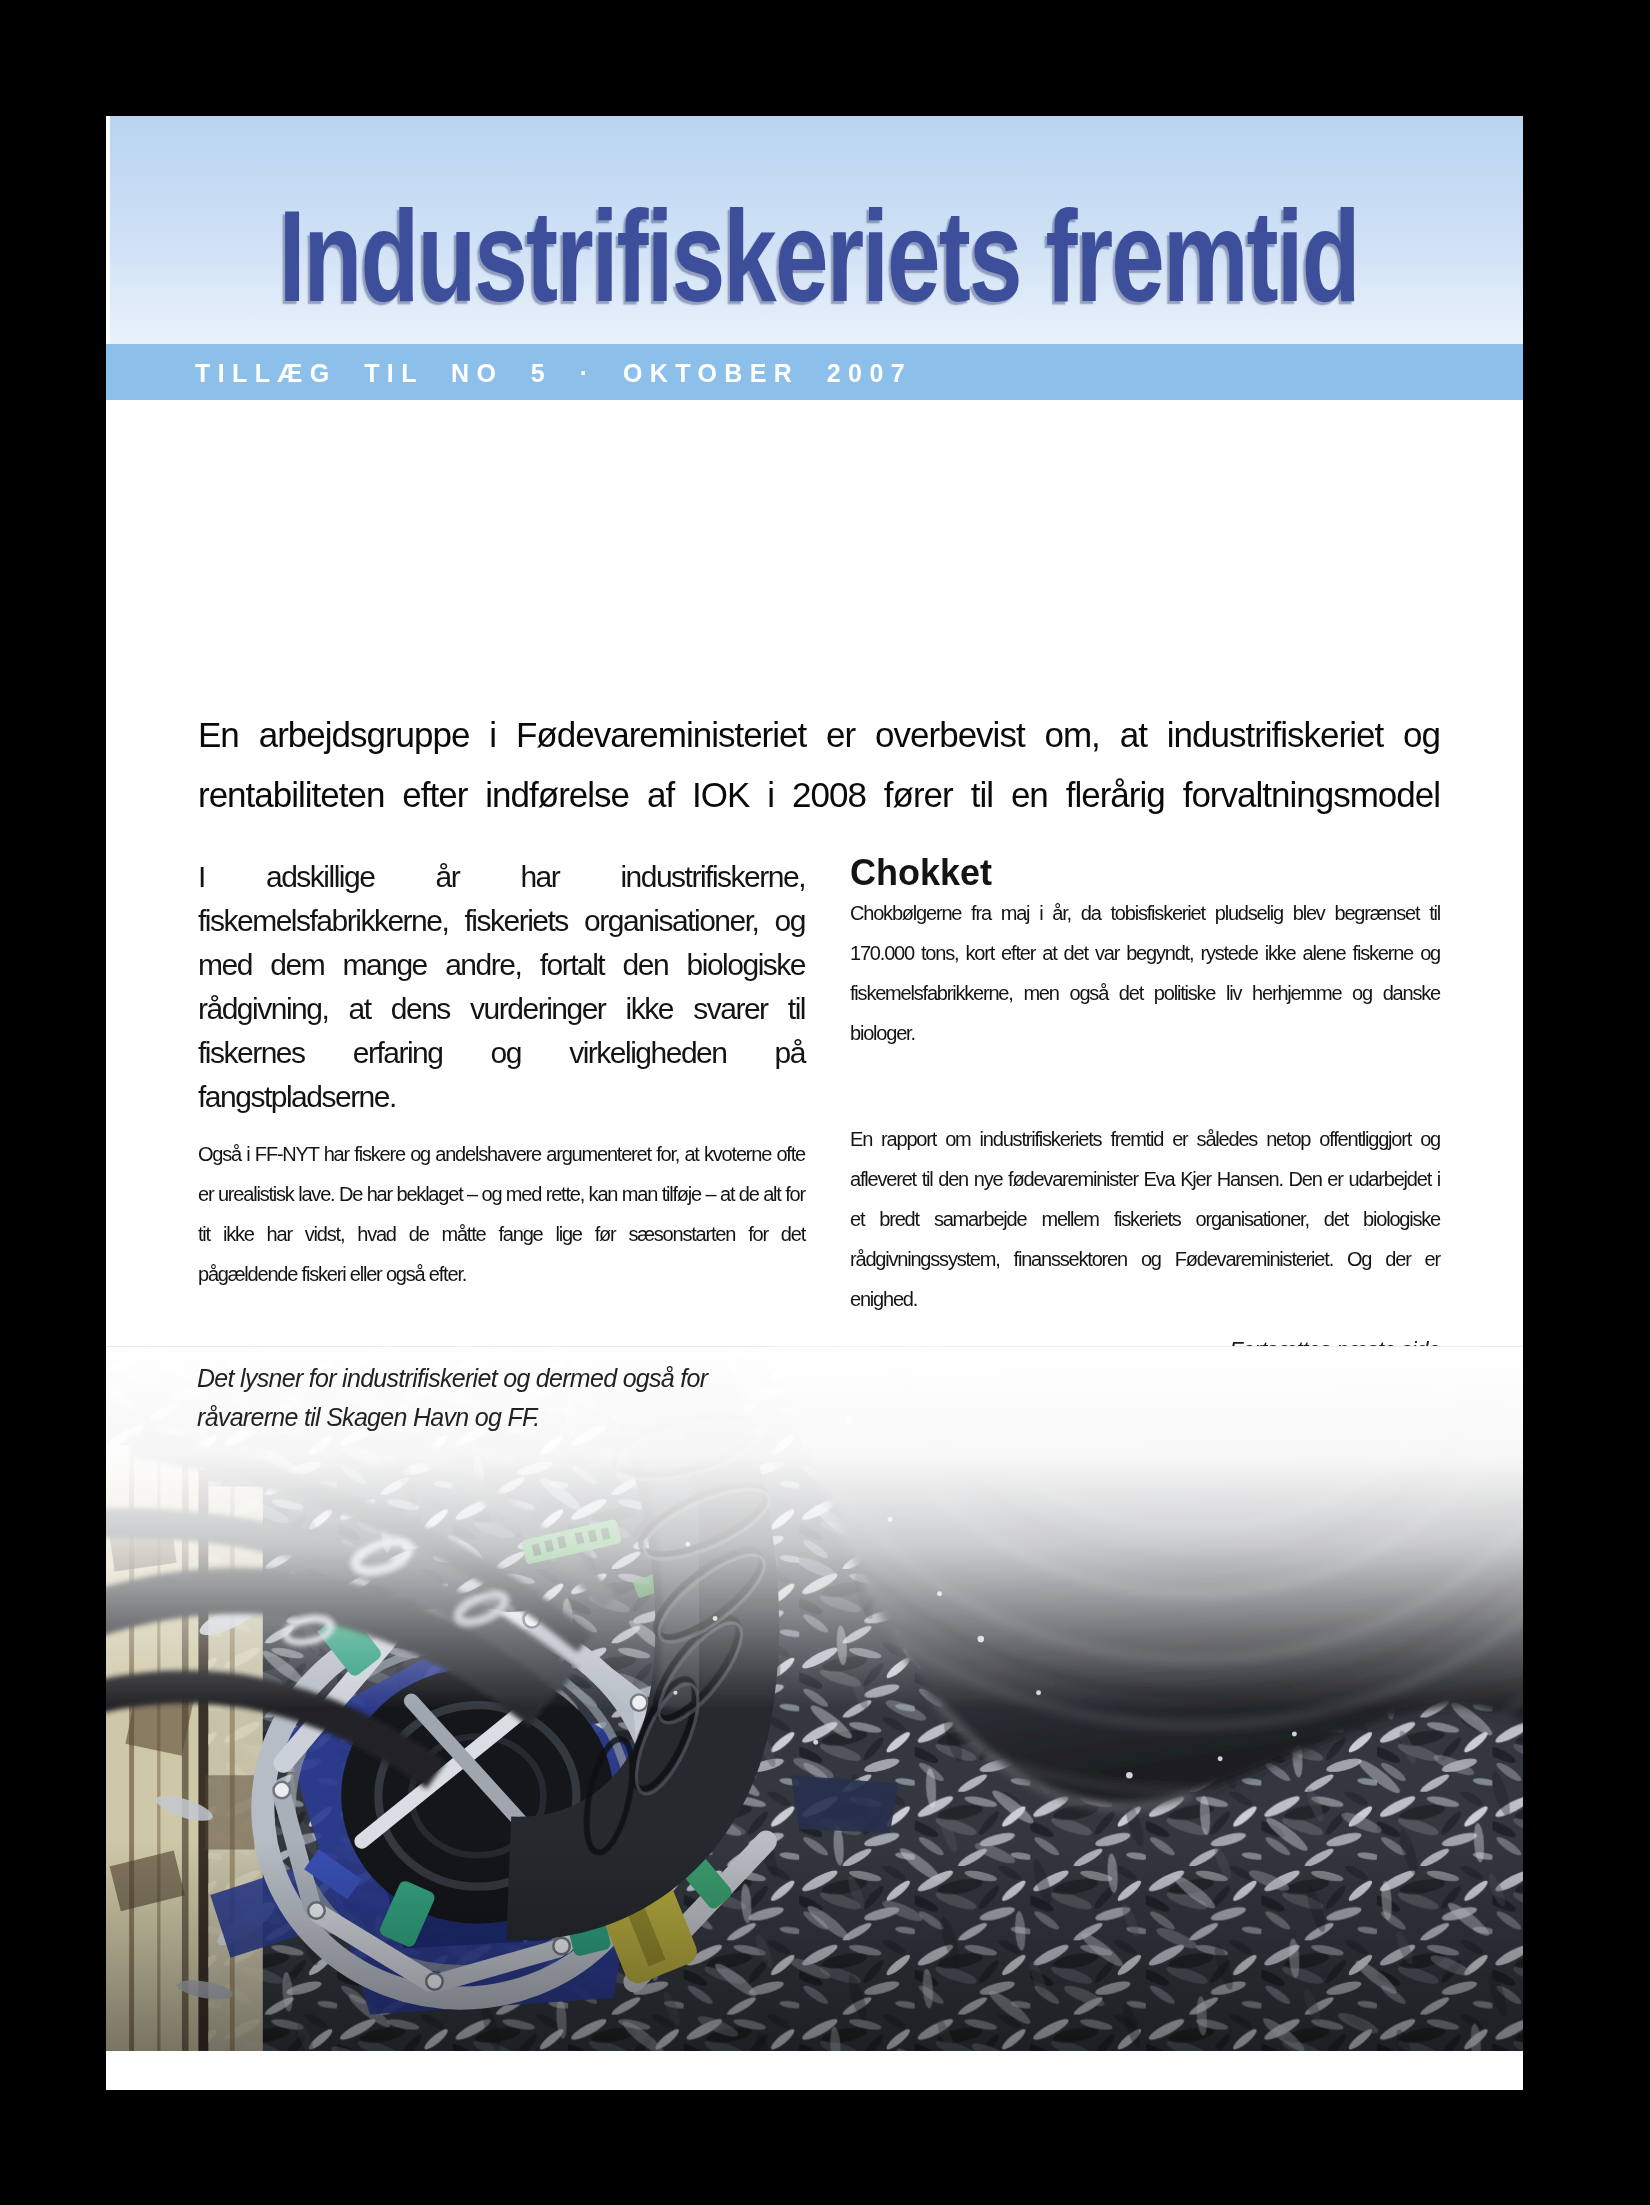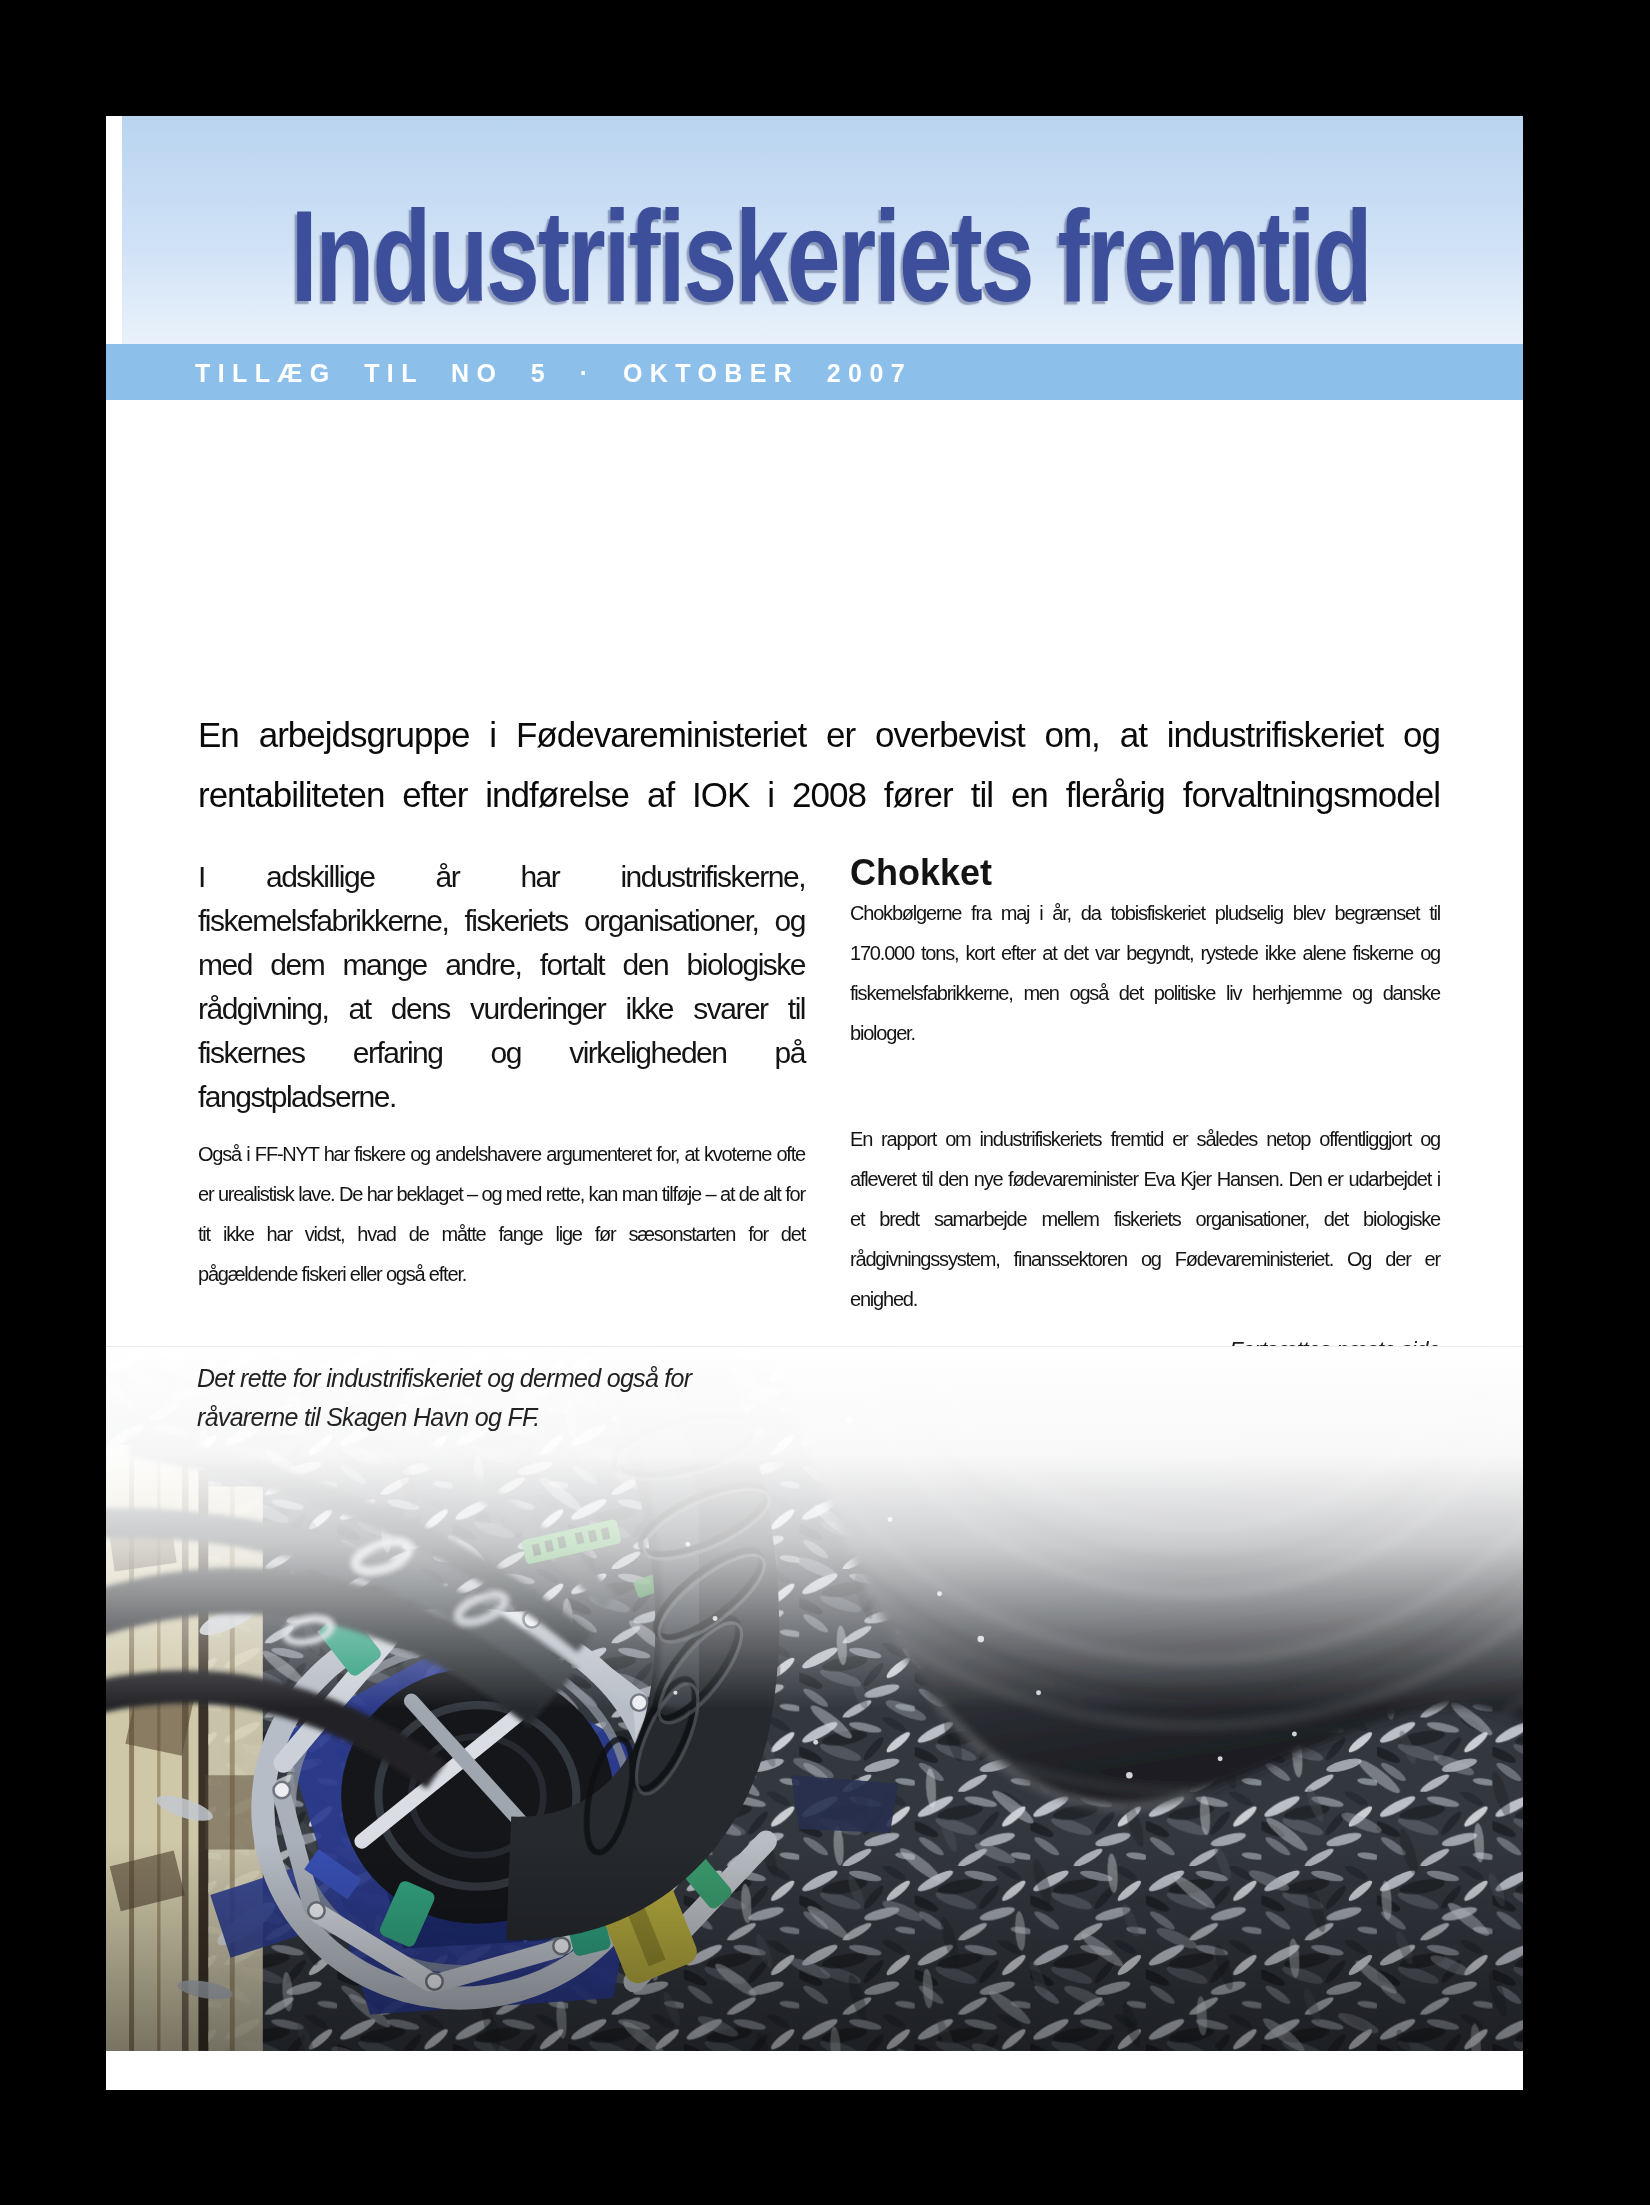--- a/index.html
+++ b/index.html
@@ -7,21 +7,21 @@
     width:1651px;height:2205px;position:relative;background:#000;
     font-family:"Liberation Sans", sans-serif;
     -webkit-font-smoothing:antialiased;
   }
   .page{
     position:absolute;left:106px;top:116px;width:1417px;height:1974px;
     background:#ffffff;overflow:hidden;
   }
   
   .masthead{
-    position:absolute;left:16px;top:0;width:1417px;height:228px;
+    position:absolute;left:4px;top:0;width:1417px;height:228px;
     background:linear-gradient(180deg,#b9d4f0 0%,#cfe1f6 55%,#e9f2fb 100%);
     display:flex;align-items:flex-end;justify-content:center;
   }
   .masthead-title{
     display:inline-block;
     font-weight:bold;font-size:130px;line-height:1;
     letter-spacing:-2.5px;color:#3d4f9b;
     transform:scaleX(0.74);transform-origin:center bottom;
     margin-bottom:23px;white-space:nowrap;
     text-shadow:-3.3px 2.5px 1.7px rgba(35,45,95,0.4);
@@ -90,21 +90,21 @@
 
   <div class="col-right">
     <div class="col-heading">Chokket</div>
     <div class="para-small">Chokbølgerne fra maj i år, da tobisfiskeriet pludselig blev begrænset til 170.000 tons, kort efter at det var begyndt, rystede ikke alene fiskerne og fiskemelsfabrikkerne, men også det politiske liv herhjemme og danske biologer.</div>
     <div class="gap"></div>
     <div class="gap"></div>
     <div class="para-small">En rapport om industrifiskeriets fremtid er således netop offentliggjort og afleveret til den nye fødevareminister Eva Kjer Hansen. Den er udarbejdet i et bredt samarbejde mellem fiskeriets organisationer, det biologiske rådgivningssystem, finanssektoren og Fødevareministeriet. Og der er enighed.</div>
     <div class="continued">Fortsættes næste side</div>
   </div>
 
-  <div class="photo-caption">Det rette for industrifiskeriet og dermed også for råvarerne til Skagen Havn og FF.</div>
+  <div class="photo-caption">Det lysner for industrifiskeriet og dermed også for råvarerne til Skagen Havn og FF.</div>
 
   <div class="photo-wrap">
     <svg width="1417" height="705" viewBox="0 0 1717 854" xmlns="http://www.w3.org/2000/svg">
       <defs>
         <linearGradient id="gBase" x1="0" y1="0" x2="0" y2="1">
           <stop offset="0" stop-color="#5e646e"></stop>
           <stop offset="0.5" stop-color="#3a3f47"></stop>
           <stop offset="1" stop-color="#23262c"></stop>
         </linearGradient>
         <pattern id="pFish" width="140" height="90" patternUnits="userSpaceOnUse">

